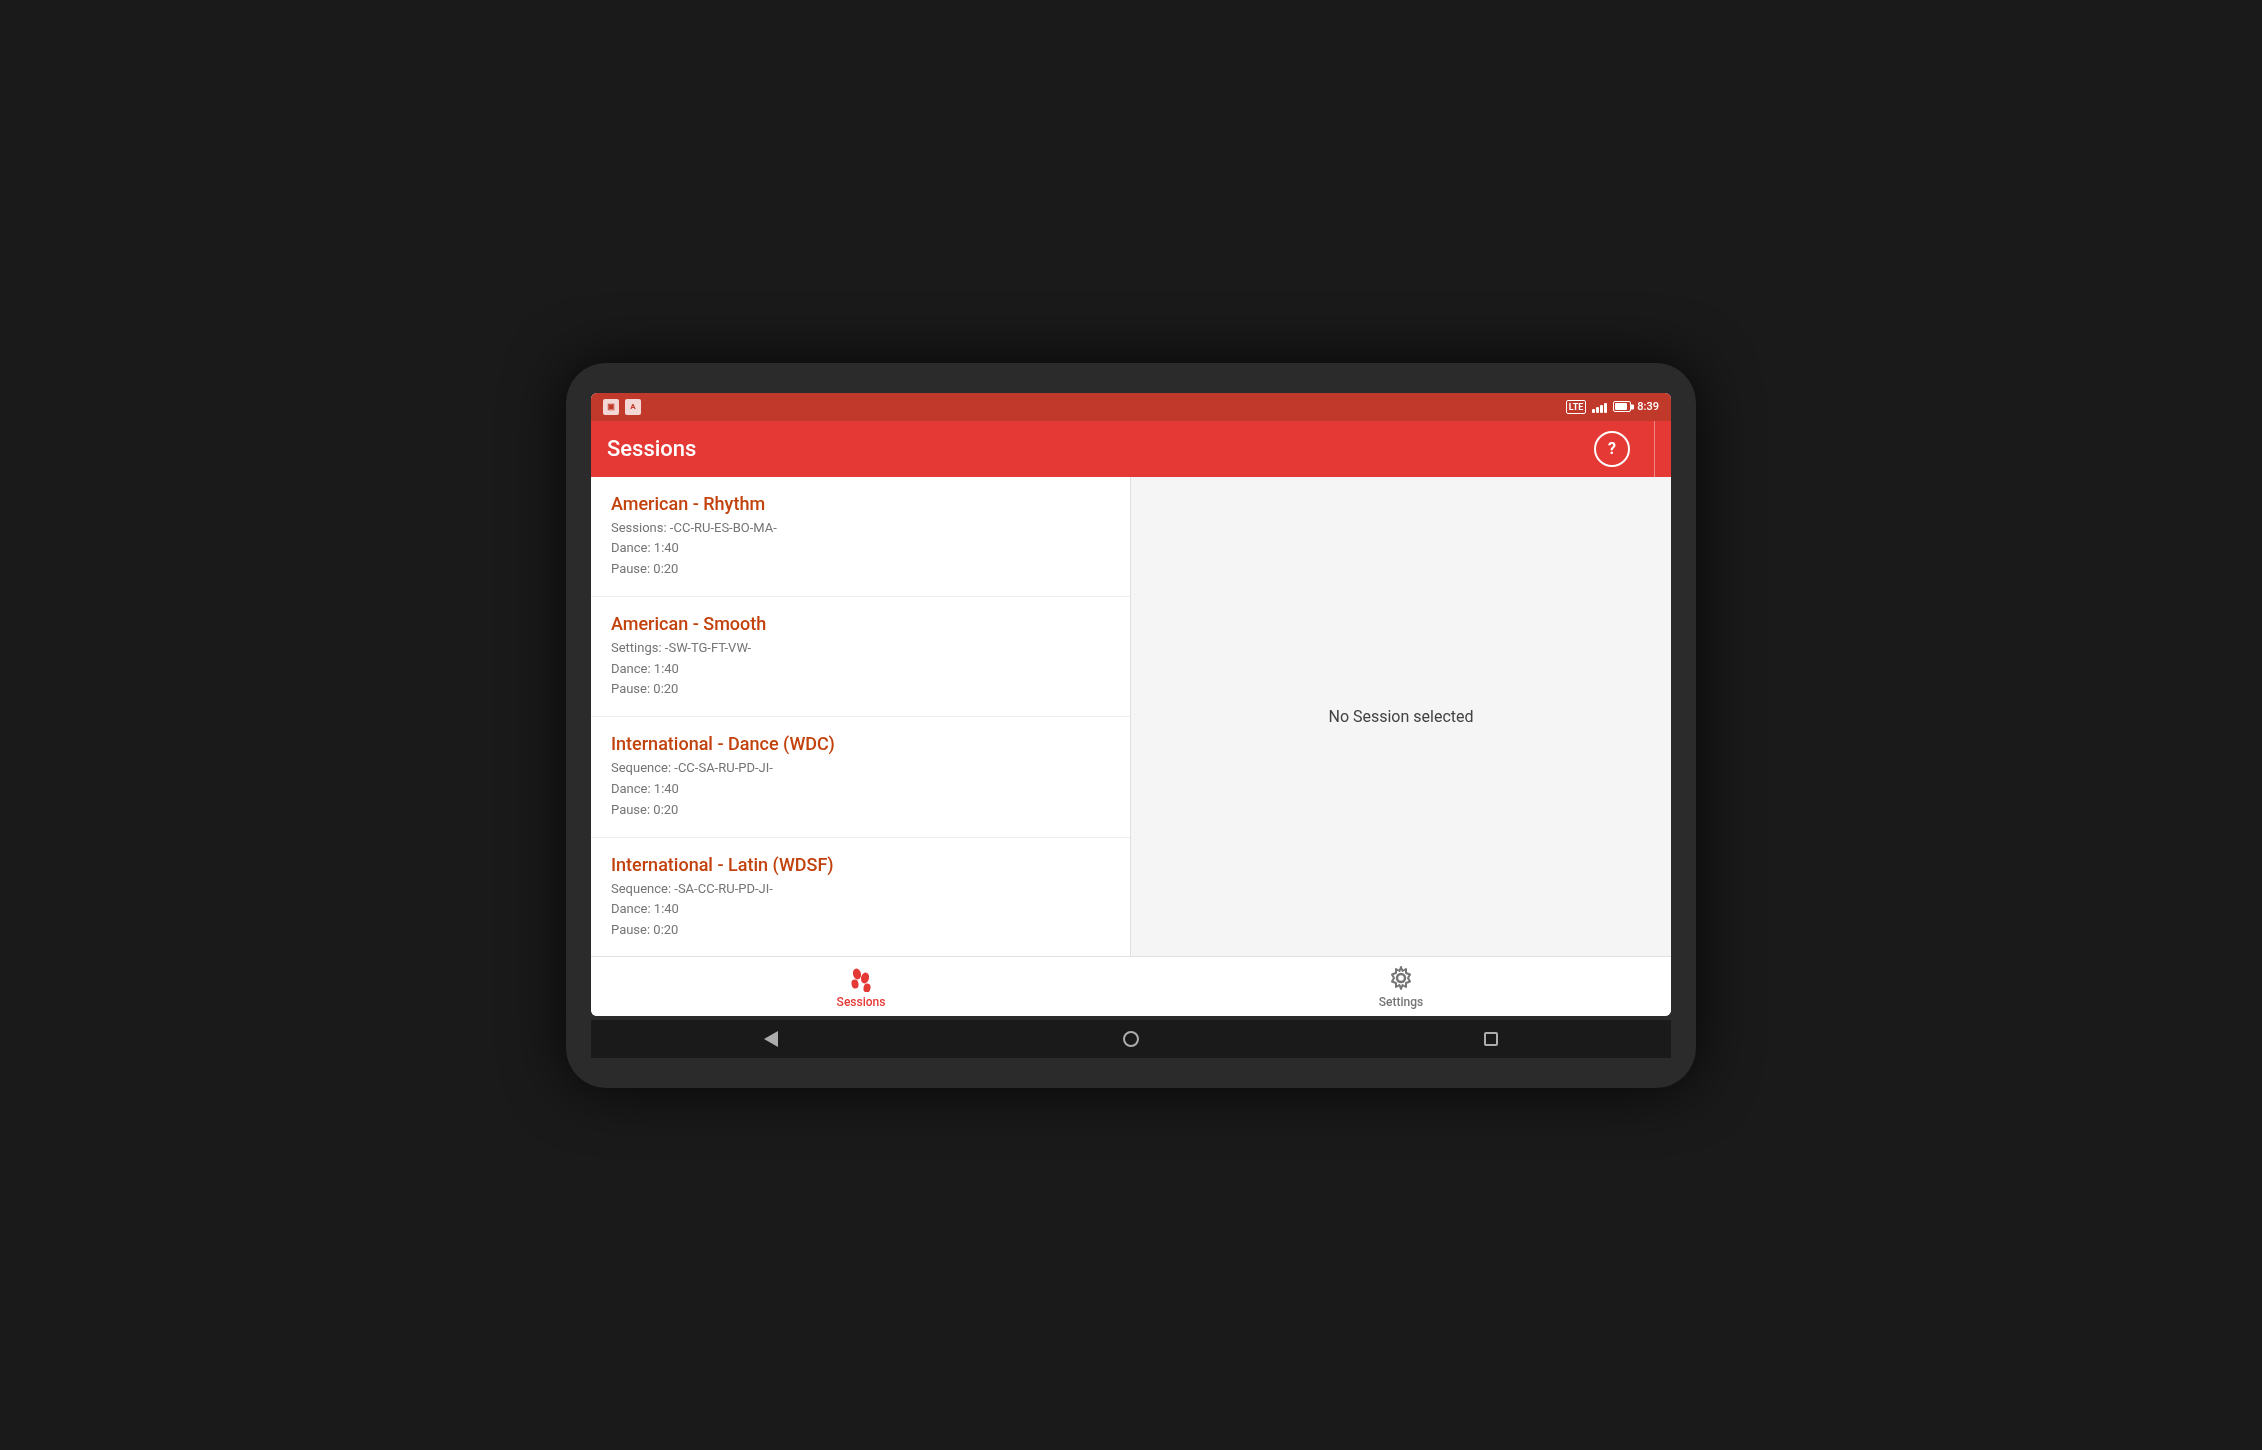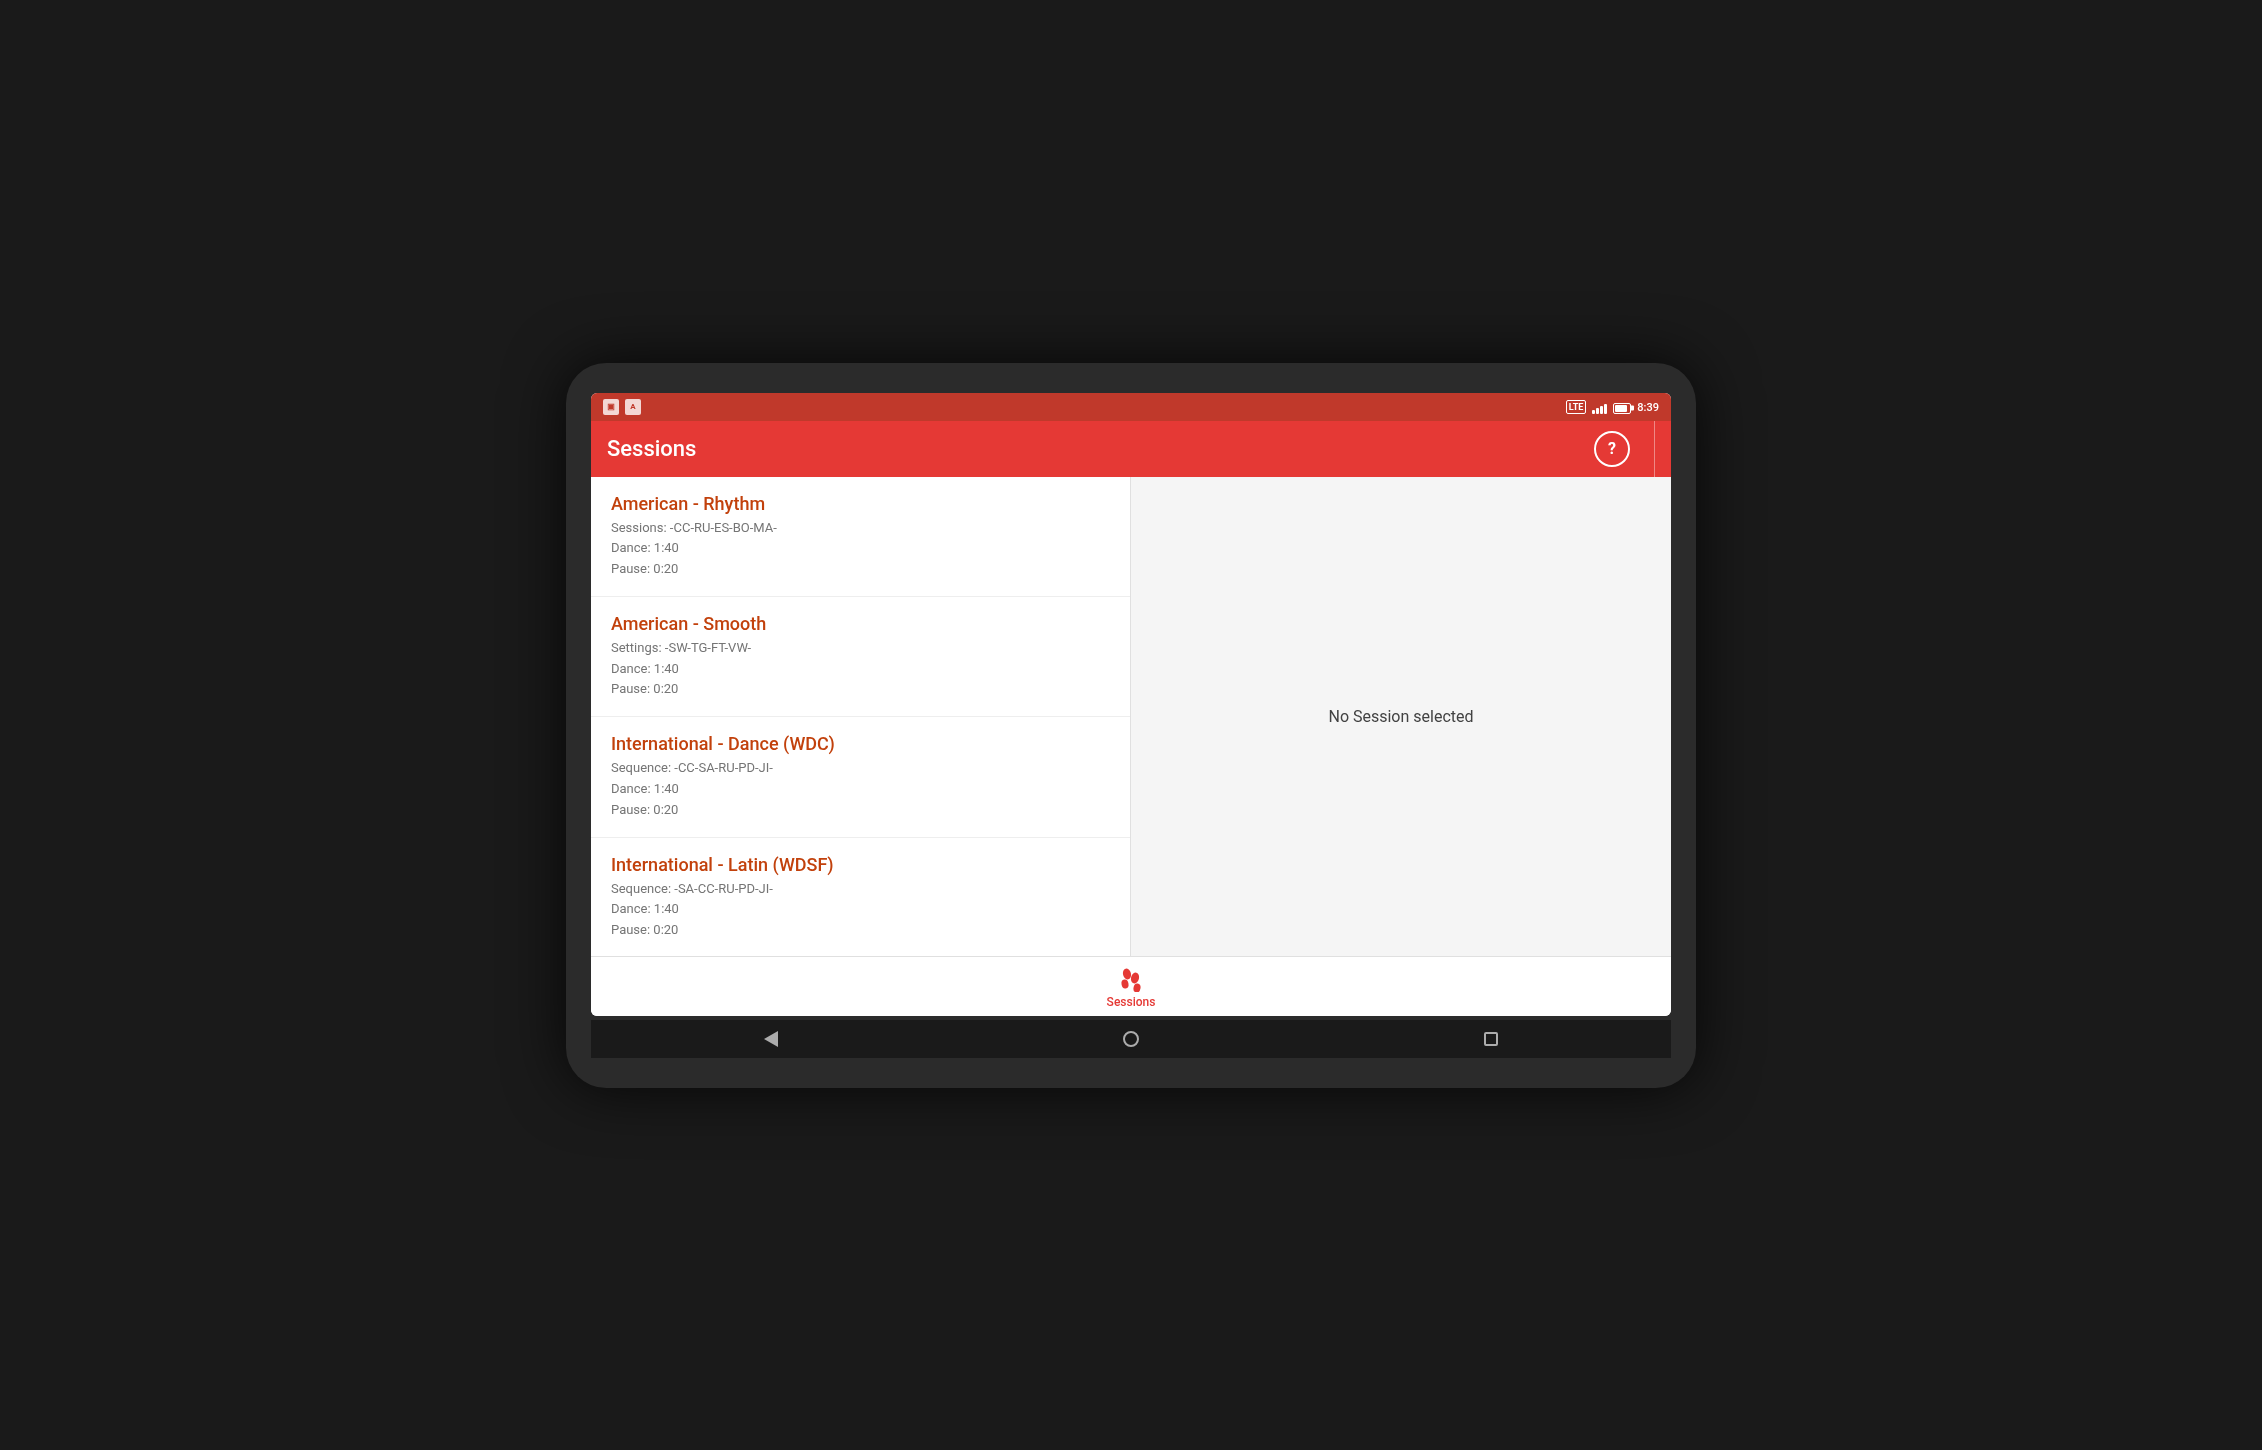--- a/index.html
+++ b/index.html
@@ -57,21 +57,21 @@
       display: flex;
       align-items: center;
       justify-content: center;
       font-size: 8px;
       color: #c0392b;
       font-weight: bold;
     }
 
     .status-bar-right {
       display: flex;
-      align-items: flex-end;
+      align-items: center;
       gap: 6px;
       color: white;
       font-size: 12px;
       font-weight: 500;
     }
 
     .lte-badge {
       font-size: 9px;
       font-weight: bold;
       color: white;
@@ -377,20 +377,29 @@
 
             <ellipse cx="10" cy="10" rx="4" ry="5.5" fill="#e53935" transform="rotate(-15 10 10)"></ellipse>
             <ellipse cx="18" cy="14" rx="4" ry="5.5" fill="#e53935" transform="rotate(15 18 14)"></ellipse>
             <ellipse cx="8" cy="20" rx="3.5" ry="4.5" fill="#e53935" transform="rotate(-10 8 20)"></ellipse>
             <ellipse cx="20" cy="24" rx="3.5" ry="4.5" fill="#e53935" transform="rotate(10 20 24)"></ellipse>
           </svg>
         </div>
         <span class="nav-label">Sessions</span>
       </div>
 
+      <div class="nav-item inactive">
+        <div class="nav-icon">
+          <svg width="26" height="26" viewBox="0 0 26 26">
+            <circle cx="13" cy="13" r="4" fill="none" stroke="#757575" stroke-width="2.5"></circle>
+            <path d="M13 2 L14.5 6 L18 4 L18 8 L22 9.5 L20 13 L22 16.5 L18 18 L18 22 L14.5 20 L13 24 L11.5 20 L8 22 L8 18 L4 16.5 L6 13 L4 9.5 L8 8 L8 4 L11.5 6 Z" fill="none" stroke="#757575" stroke-width="2" stroke-linejoin="round"></path>
+          </svg>
+        </div>
+        <span class="nav-label">Settings</span>
+      </div>
 
     </div>
 
   </div>
 
   <div class="android-nav">
     <div class="android-nav-btn">
       <div class="nav-back"></div>
     </div>
     <div class="android-nav-btn">

